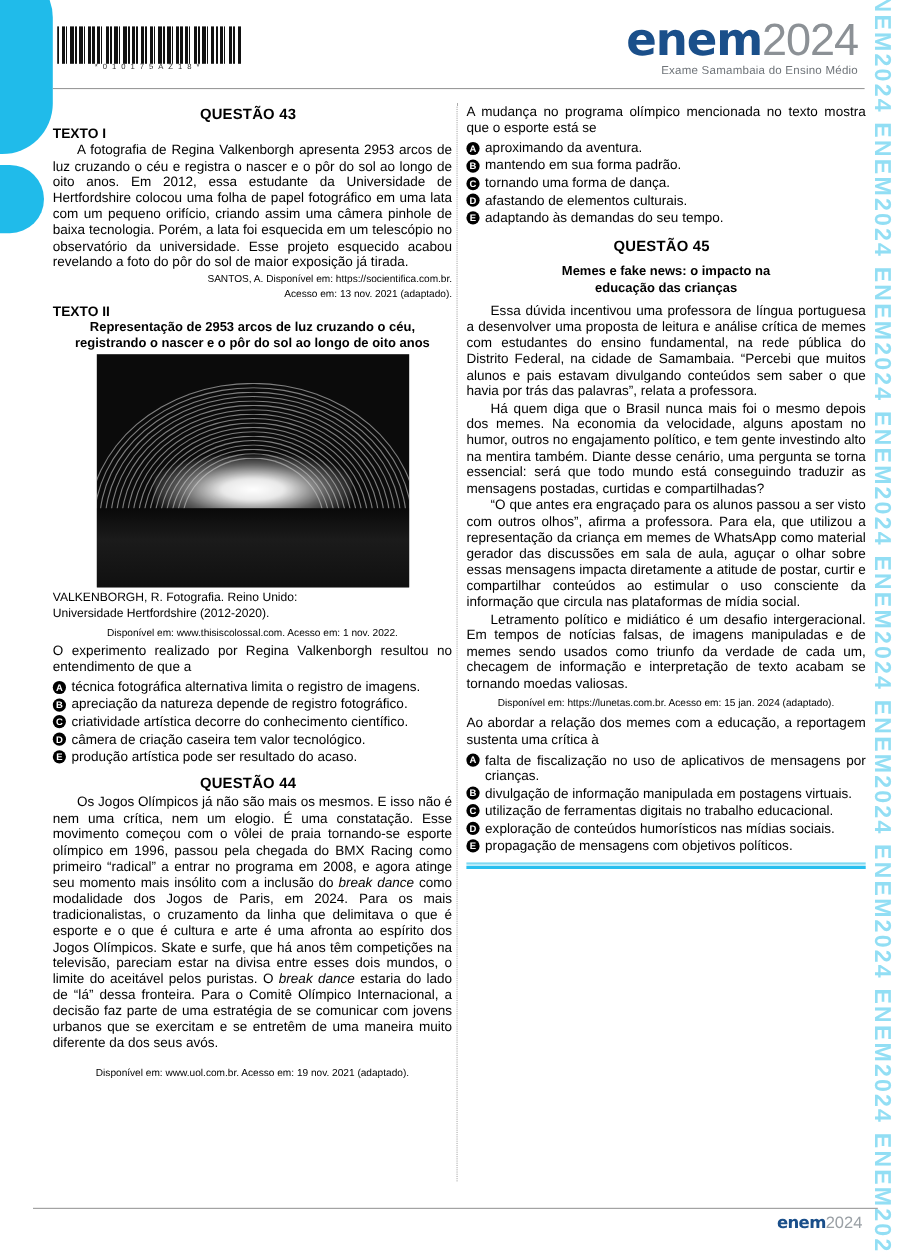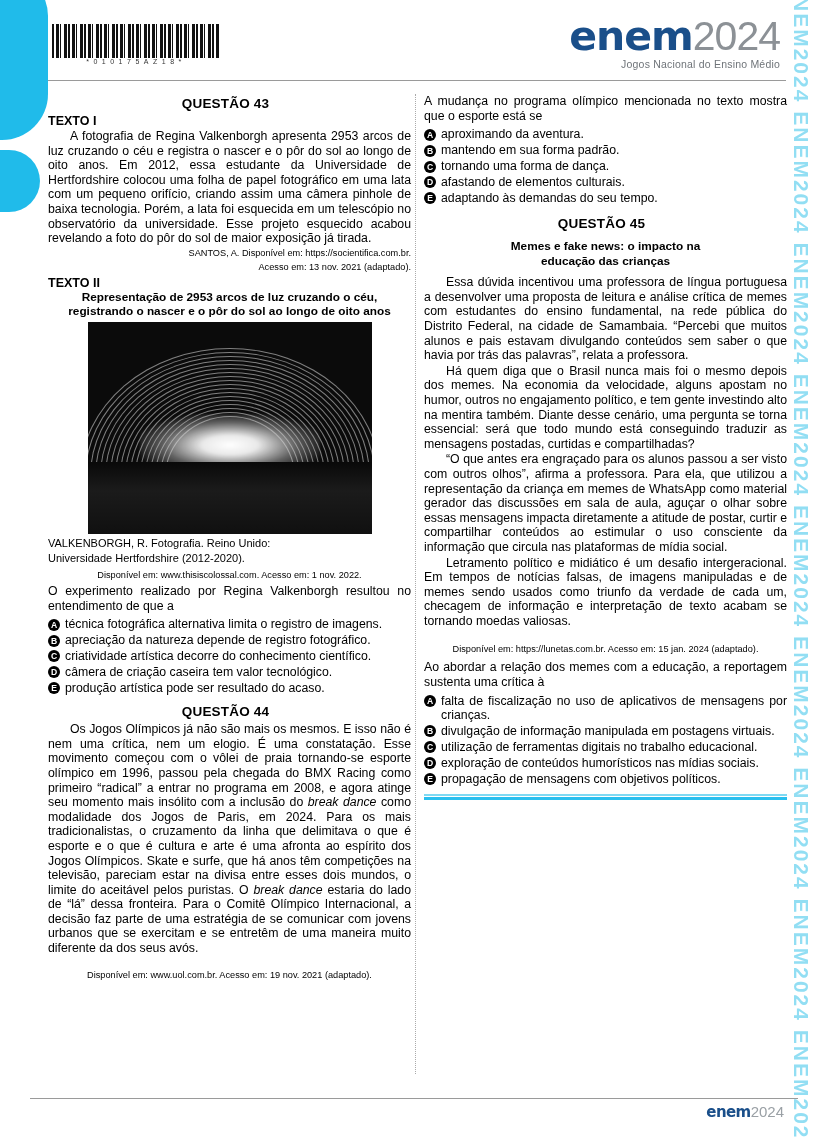--- a/index.html
+++ b/index.html
@@ -184,21 +184,21 @@
     <div class="col c2">ENEM2024 ENEM2024 ENEM2024 ENEM2024 ENEM2024 ENEM2024 ENEM2024 ENEM2024 ENEM2024 ENEM2024 ENEM2024 ENEM2024 ENEM2024 ENEM2024</div>
   </div>
 
   <div class="barcode"></div>
   <div class="barcode-num">*010175AZ18*</div>
 
   <div class="logo">
     <div class="big">
       <span class="enem">enem</span><span class="yr">2024</span>
     </div>
-    <div class="sub">Jogos Nacional do Ensino Médio</div>
+    <div class="sub">Exame Samambaia do Ensino Médio</div>
   </div>
   <div class="hdr-rule"></div>
 
   <div class="col-div"></div>
 
   <div class="col-l">
 
     <div class="q-head">
       <div class="label">QUESTÃO 43</div>
       <div class="q-bars">
@@ -322,21 +322,21 @@
     </div>
 
     <div class="fig-title" style="margin-top:9px">Memes e fake news: o impacto na</div>
     <div class="fig-title" style="margin-top:-2px;margin-bottom:7px">educação das crianças</div>
 
     <p class="body">Essa dúvida incentivou uma professora de língua portuguesa a desenvolver uma proposta de leitura e análise crítica de memes com estudantes do ensino fundamental, na rede pública do Distrito Federal, na cidade de Samambaia. “Percebi que muitos alunos e pais estavam divulgando conteúdos sem saber o que havia por trás das palavras”, relata a professora.</p>
     <p class="body">Há quem diga que o Brasil nunca mais foi o mesmo depois dos memes. Na economia da velocidade, alguns apostam no humor, outros no engajamento político, e tem gente investindo alto na mentira também. Diante desse cenário, uma pergunta se torna essencial: será que todo mundo está conseguindo traduzir as mensagens postadas, curtidas e compartilhadas?</p>
     <p class="body">“O que antes era engraçado para os alunos passou a ser visto com outros olhos”, afirma a professora. Para ela, que utilizou a representação da criança em memes de WhatsApp como material gerador das discussões em sala de aula, aguçar o olhar sobre essas mensagens impacta diretamente a atitude de postar, curtir e compartilhar conteúdos ao estimular o uso consciente da informação que circula nas plataformas de mídia social.</p>
     <p class="body">Letramento político e midiático é um desafio intergeracional. Em tempos de notícias falsas, de imagens manipuladas e de memes sendo usados como triunfo da verdade de cada um, checagem de informação e interpretação de texto acabam se tornando moedas valiosas.</p>
 
-    <p class="source ctr" style="margin-top:16px">Disponível em: https://lunetas.com.br. Acesso em: 15 jan. 2024 (adaptado).</p>
+    <p class="source ctr" style="margin-top:6px">Disponível em: https://lunetas.com.br. Acesso em: 15 jan. 2024 (adaptado).</p>
 
     <p class="body noind" style="margin-top:5px">Ao abordar a relação dos memes com a educação, a reportagem sustenta uma crítica à</p>
 
     <div class="alts">
       <div class="alt just">
         <div class="mark">A</div>
         <div class="txt">falta de fiscalização no uso de aplicativos de mensagens por crianças.</div>
       </div>
       <div class="alt just">
         <div class="mark">B</div>

